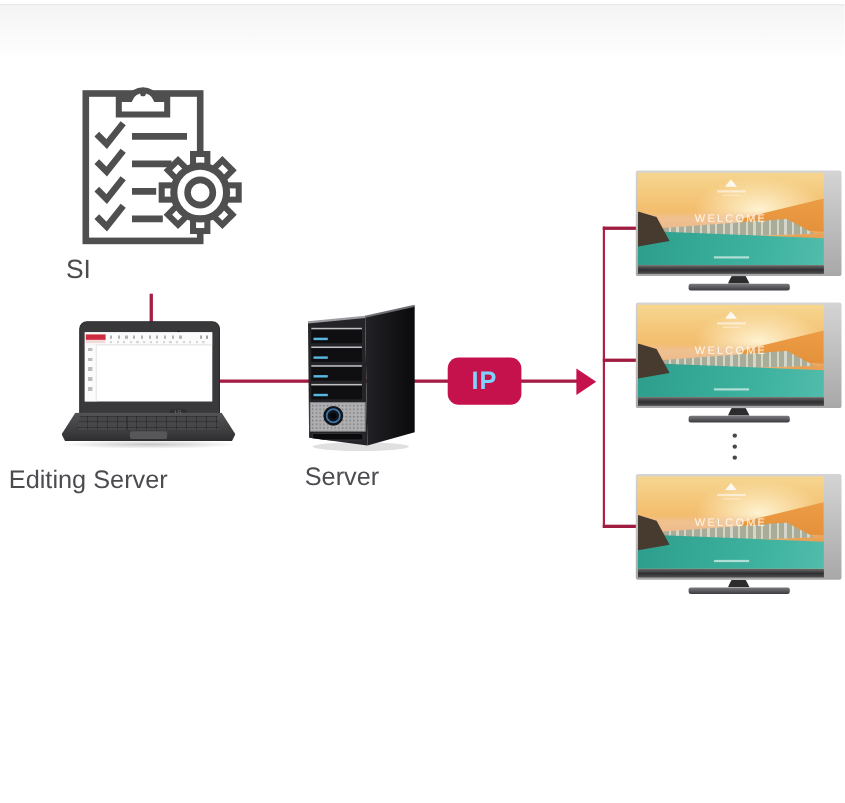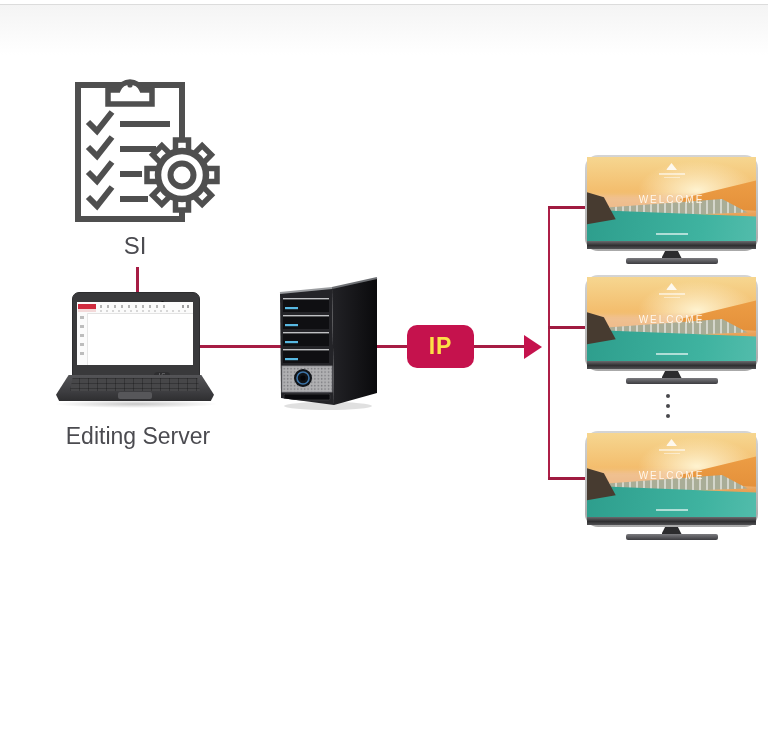--- a/index.html
+++ b/index.html
@@ -15,28 +15,28 @@
   .line{position:absolute;background:#a61c44;}
   .h-main{left:197px;top:345px;width:329px;height:3px;}
   .v-si{left:136px;top:267px;width:3px;height:31px;}
   .v-right{left:548px;top:206px;width:2px;height:274px;background:#ad1f47;}
   .stub{height:3px;left:548px;width:38px;background:#a01b40;}
   .stub1{top:206px;} .stub2{top:326px;} .stub3{top:477px;}
   .arrowhead{position:absolute;left:524px;top:335px;width:0;height:0;
     border-left:18px solid #c5124d;border-top:12px solid transparent;border-bottom:12px solid transparent;}
 
   
-  .lbl{position:absolute;color:#4b4b50;text-align:center;}
+  .lbl{position:absolute;color:#4b4b50;}
   .lbl-si{left:60px;top:232px;width:150px;font-size:24px;}
   .lbl-edit{left:8px;top:420px;width:260px;font-size:23px;line-height:32px;}
   .lbl-server{left:277px;top:420px;width:100px;font-size:23px;}
 
   
   .ip-badge{position:absolute;left:407px;top:325px;width:67px;height:43px;background:#c5124d;border-radius:10px;
-    display:flex;align-items:center;justify-content:center;color:#fde047;font-size:23px;font-weight:bold;letter-spacing:1px;}
+    display:flex;align-items:center;justify-content:center;color:#7dd3fc;font-size:23px;font-weight:bold;letter-spacing:1px;}
 
   
   .laptop{position:absolute;left:46px;top:288px;width:180px;height:120px;}
   .lap-lid{position:absolute;left:26px;top:4px;width:126px;height:86px;background:#39393b;border:1px solid #2c2c2e;
     border-radius:7px 7px 2px 2px;}
   .lap-cam{position:absolute;left:88px;top:8px;width:3px;height:3px;border-radius:50%;background:#141416;}
   .lap-screen{position:absolute;left:31px;top:14px;width:116px;height:63px;background:#fff;overflow:hidden;}
   .scr-top{position:absolute;left:0;top:0;right:0;height:11px;background:#fbfbfb;border-bottom:1px solid #e3e3e3;}
   .scr-logo{position:absolute;left:1px;top:2px;width:18px;height:5px;background:#cf2b3e;}
   .scr-logo2{position:absolute;left:1px;top:7px;width:18px;height:3px;background:#f3d9d9;}
@@ -60,22 +60,22 @@
       repeating-linear-gradient(90deg,rgba(0,0,0,.25) 0 1px,transparent 1px 9px),
       repeating-linear-gradient(180deg,rgba(0,0,0,.25) 0 1px,transparent 1px 5px),
       #474749;}
   .lap-pad{position:absolute;left:72px;top:104px;width:34px;height:7px;background:#57575a;border-radius:2px;}
   .lap-shadow{position:absolute;left:8px;top:112px;width:164px;height:8px;border-radius:50%;
     background:radial-gradient(closest-side,rgba(0,0,0,.22),rgba(0,0,0,0));}
 
   
   .tv{position:absolute;left:585px;width:173px;display:flex;flex-direction:column;align-items:center;}
   .tv1{top:155px;} .tv2{top:275px;} .tv3{top:431px;}
-  .tv-frame{width:169px;height:93px;background:linear-gradient(180deg,#d4d4d4,#a8a8a8);border-radius:13px;
-    padding:2px 2px 1px 2px;position:relative;}
+  .tv-frame{width:169px;height:93px;background:linear-gradient(180deg,#d4d4d4,#a8a8a8);border-radius:2px;
+    padding:2px 16px 1px 2px;position:relative;}
   .tv-img{position:relative;width:169px;height:84px;overflow:hidden;
     background:linear-gradient(180deg,#f6d690 0%,#f3bb6a 45%,#eea95e 60%,#e9a055 70%);}
   .tv-sun{position:absolute;left:30%;top:5%;width:70%;height:70%;
     background:radial-gradient(closest-side,rgba(255,246,214,.95),rgba(255,246,214,0));}
   .tv-haze{position:absolute;left:0;top:45%;width:100%;height:18%;background:rgba(238,203,178,.55);filter:blur(2px);}
   .tv-cliff{position:absolute;left:0;top:0;width:100%;height:100%;
     clip-path:polygon(55% 50%,100% 28%,100% 64%,58% 60%);
     background:linear-gradient(180deg,#f2a64c,#dd8531);}
   .tv-village{position:absolute;left:0;top:0;width:100%;height:100%;
     clip-path:polygon(12% 60%,80% 50%,95% 66%,10% 72%);
@@ -219,20 +219,21 @@
         <rect x="7" y="77" width="46" height="1.4" fill="#bfc0c3"></rect>
         <rect x="9" y="86" width="13" height="2.2" fill="#58b8e2"></rect>
       </g>
       <rect x="6" y="94" width="50" height="26" fill="url(#mesh)" stroke="#8a8a8e" stroke-width="0.8"></rect>
       <circle cx="27" cy="106" r="9" fill="#101317"></circle>
       <circle cx="27" cy="106" r="6" fill="none" stroke="#3d74a8" stroke-width="1.6"></circle>
       <circle cx="27" cy="106" r="2.6" fill="#05060a"></circle>
       <rect x="8" y="122" width="46" height="6" rx="1.5" fill="#0a0a0d" stroke="#3a3a3e" stroke-width="0.8"></rect>
     </g>
   </svg>
+  <div class="lbl lbl-server">Server</div>
 
   <div class="ip-badge">
     <span>IP</span>
   </div>
 
   <div class="tv tv1">
     <div class="tv-frame">
       <div class="tv-img">
         <div class="tv-sun"></div>
         <div class="tv-haze"></div>

